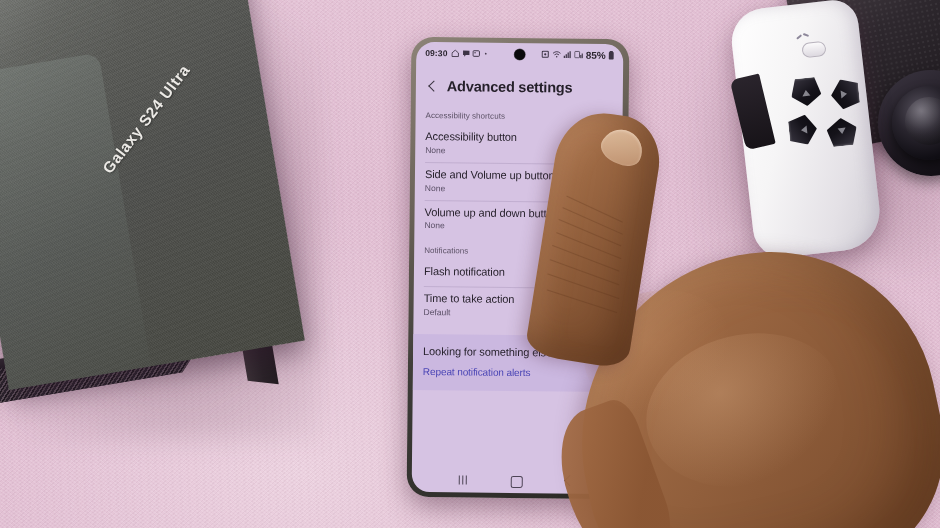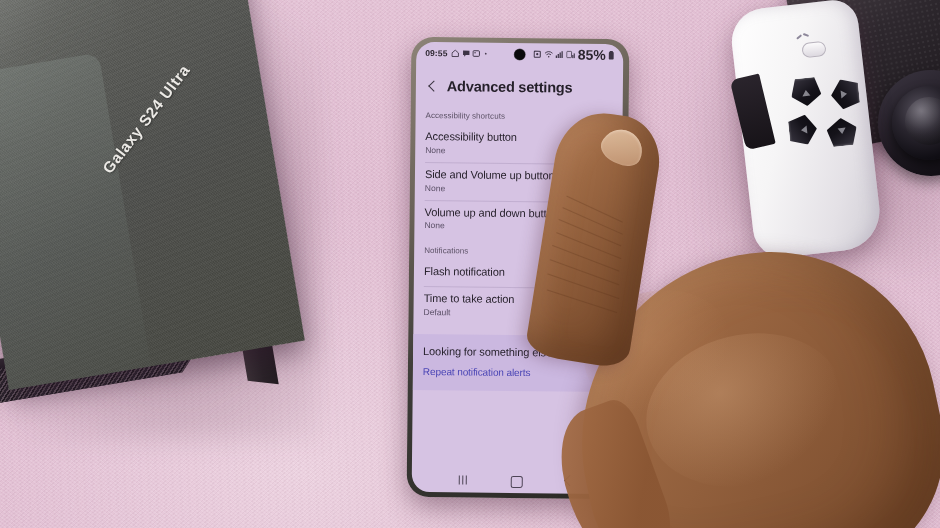--- a/index.html
+++ b/index.html
@@ -208,21 +208,21 @@
     position:relative; height:22px;
     display:flex; align-items:center;
     padding:0 9px;
     color:#2c2630;
     font-size:8.5px;
     font-weight:600;
   }
   #sb-time { letter-spacing:.1px; margin-right:4px; }
   .sb-ico { display:inline-block; margin-right:2.5px; vertical-align:middle; }
   #sb-left { display:flex; align-items:center; }
-  #sb-right { margin-left:auto; display:flex; align-items:center; gap:2.5px; font-size:14px;text-align:right; }
+  #sb-right { margin-left:auto; display:flex; align-items:center; gap:2.5px; font-size:10px;text-align:right; }
   #camera-dot {
     position:absolute; left:50%; top:6px; margin-left:-5.5px;
     width:11px; height:11px; border-radius:50%;
     background:#0a0a0c;
     box-shadow:0 0 0 .5px rgba(0,0,0,.5);
   }
 
   
   #app-header {
     display:flex; align-items:center;
@@ -379,21 +379,21 @@
       <i class="dpad-tri"></i>
     </div>
   <div id="ctrl-stick"></div>
 </div>
 
 <div id="phone">
   <div id="phone-screen">
 
     <div id="statusbar">
       <div id="sb-left">
-        <span id="sb-time">09:55</span>
+        <span id="sb-time">09:30</span>
         <svg class="sb-ico" width="8" height="8" viewBox="0 0 10 10">
             <path d="M5 1 L9 4.5 L9 9 L1 9 L1 4.5 Z" fill="none" stroke="#4a3f52" stroke-width="1.2"></path>
           </svg>
         <svg class="sb-ico" width="8" height="8" viewBox="0 0 10 10">
             <path d="M1 1.5 H9 V7 H4.5 L2.5 9 V7 H1 Z" fill="#3d3446"></path>
           </svg>
         <svg class="sb-ico" width="8" height="8" viewBox="0 0 10 10">
             <rect x="1" y="1.5" width="8" height="7" rx="1.2" fill="none" stroke="#3d3446" stroke-width="1.2"></rect>
             <circle cx="3.5" cy="4" r=".9" fill="#3d3446"></circle>
           </svg>

